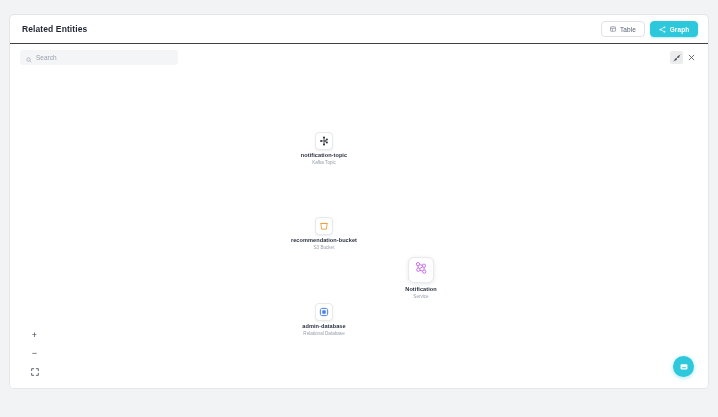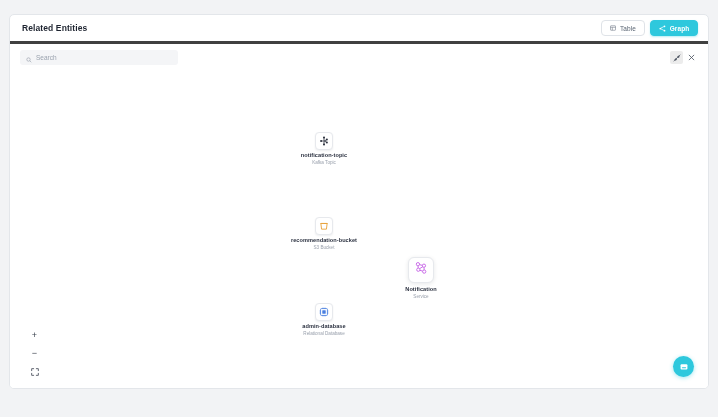--- a/index.html
+++ b/index.html
@@ -17,21 +17,21 @@
     background: #ffffff;
     border: 1px solid #e3e6ea;
     border-radius: 5px;
     overflow: hidden;
   }
 
   
   .panel-header {
     position: relative;
     height: 29px;
-    border-bottom: 3px solid #404040;
+    border-bottom: 1px solid #404040;
     display: flex;
     align-items: center;
     padding: 0 10px 0 12px;
   }
   .panel-title {
     font-size: 8.5px;
     font-weight: bold;
     color: #1e2430;
     letter-spacing: .1px;
   }

